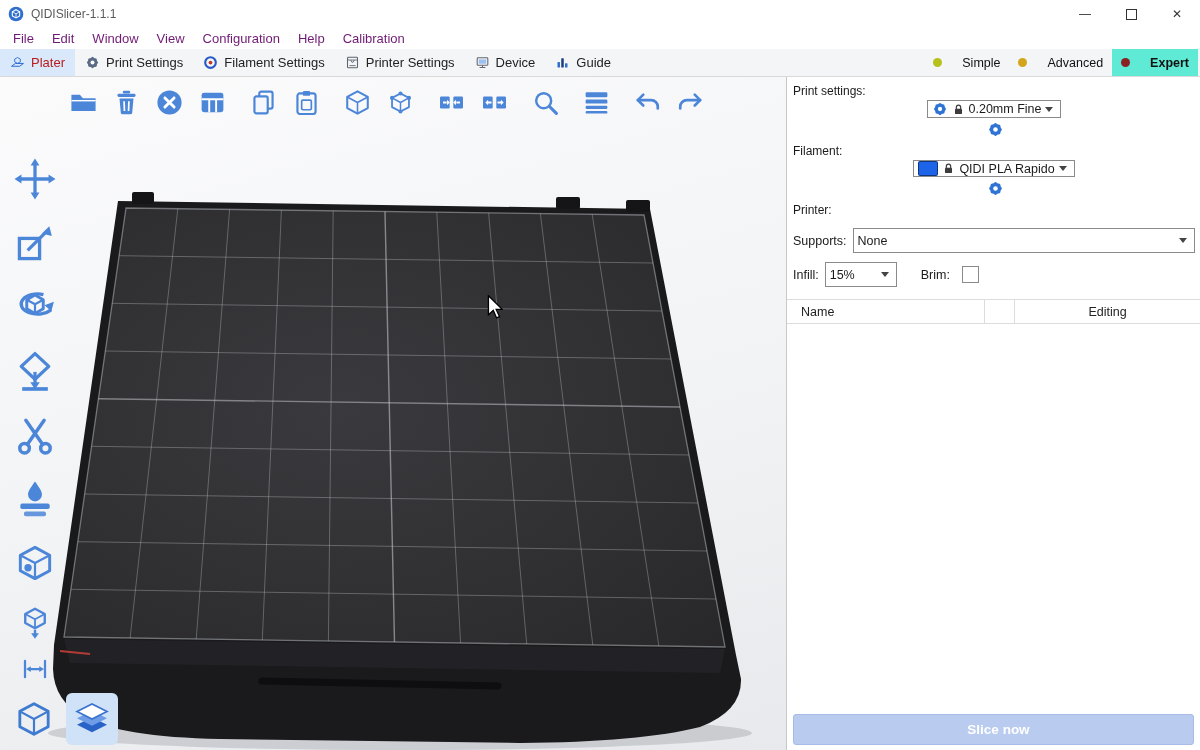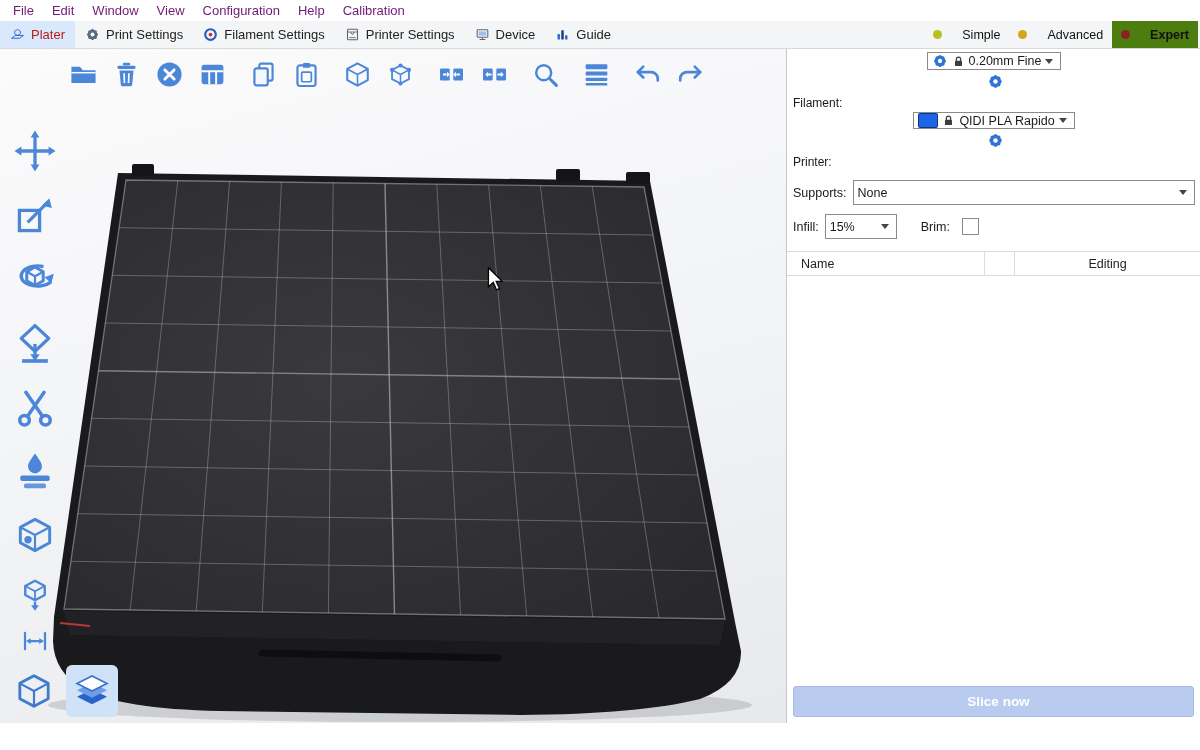--- a/index.html
+++ b/index.html
@@ -21,21 +21,21 @@
   .menu-item{padding:0 9px;color:#701a75;}
 
   
   .tabbar{display:flex;align-items:stretch;height:27px;background:#f4f5f6;border-bottom:1px solid #d9d9d9;}
   .tabs{display:flex;align-items:stretch;}
   .tab{display:flex;align-items:center;gap:6px;padding:0 10px;font-size:13px;color:#222;}
   .tab.active{background:#d9e8fb;color:#b91c1c;}
   .tab .ic{width:15px;height:15px;}
   .modes{margin-left:auto;display:flex;align-items:stretch;padding-right:2px;}
   .mode{display:flex;align-items:center;gap:20px;padding:0 9px;font-size:12.5px;color:#111;}
-  .mode.active{background:#4d7c0f;font-weight:700;}
+  .mode.active{background:#5eead4;font-weight:700;}
   .dot{width:9px;height:9px;border-radius:50%;display:block;}
 
   
   .body{display:flex;height:674px;}
   .viewport{position:relative;width:786px;height:100%;overflow:hidden;
             background:linear-gradient(165deg,#fbfbfc 0%,#f2f3f5 55%,#e7e9ec 100%);}
   .bed{position:absolute;left:0;top:0;width:786px;height:674px;}
 
   
   .toolbar-top{position:absolute;top:8px;left:66px;display:flex;align-items:center;}
@@ -265,20 +265,33 @@
   <symbol id="sym-guide" viewBox="0 0 24 24">
     <rect x="4" y="11" width="4" height="9" rx="0.8" fill="#2f6fd0"></rect>
     <rect x="10" y="5" width="4" height="15" rx="0.8" fill="#1b3f7e"></rect>
     <rect x="16" y="13" width="4" height="7" rx="0.8" fill="#2f6fd0"></rect>
   </symbol>
 </defs>
 </svg>
 
 <div class="app">
 
+  <div class="titlebar">
+    <svg class="ic logo">
+        <use href="#sym-logo"></use>
+      </svg>
+    <span class="title">QIDISlicer-1.1.1</span>
+    <div class="wincontrols">
+      <div class="winbtn">—</div>
+      <div class="winbtn">
+          <span class="maxbox"></span>
+        </div>
+      <div class="winbtn">✕</div>
+    </div>
+  </div>
 
   <div class="menubar">
       <div class="menu-item">File</div>
       <div class="menu-item">Edit</div>
       <div class="menu-item">Window</div>
       <div class="menu-item">View</div>
       <div class="menu-item">Configuration</div>
       <div class="menu-item">Help</div>
       <div class="menu-item">Calibration</div>
     </div>
@@ -512,20 +525,21 @@
           </div>
         </div>
 
       <svg class="cursor" viewBox="0 0 12 19">
         <path d="M1,0.5 L1,15 L4.7,11.7 L7.2,17.4 L9.4,16.4 L6.9,10.9 L11.5,10.9 Z" fill="#fff" stroke="#000" stroke-width="1"></path>
       </svg>
     </div>
 
     <div class="sidebar">
 
+      <div class="lbl">Print settings:</div>
       <div class="combo-row">
         <div class="combo">
           <svg class="ic combo-ic">
               <use href="#sym-gear"></use>
             </svg>
           <svg class="ic lock-ic">
               <use href="#sym-lock"></use>
             </svg>
           <span class="combo-text">0.20mm Fine</span>
           <span class="chev"></span>

